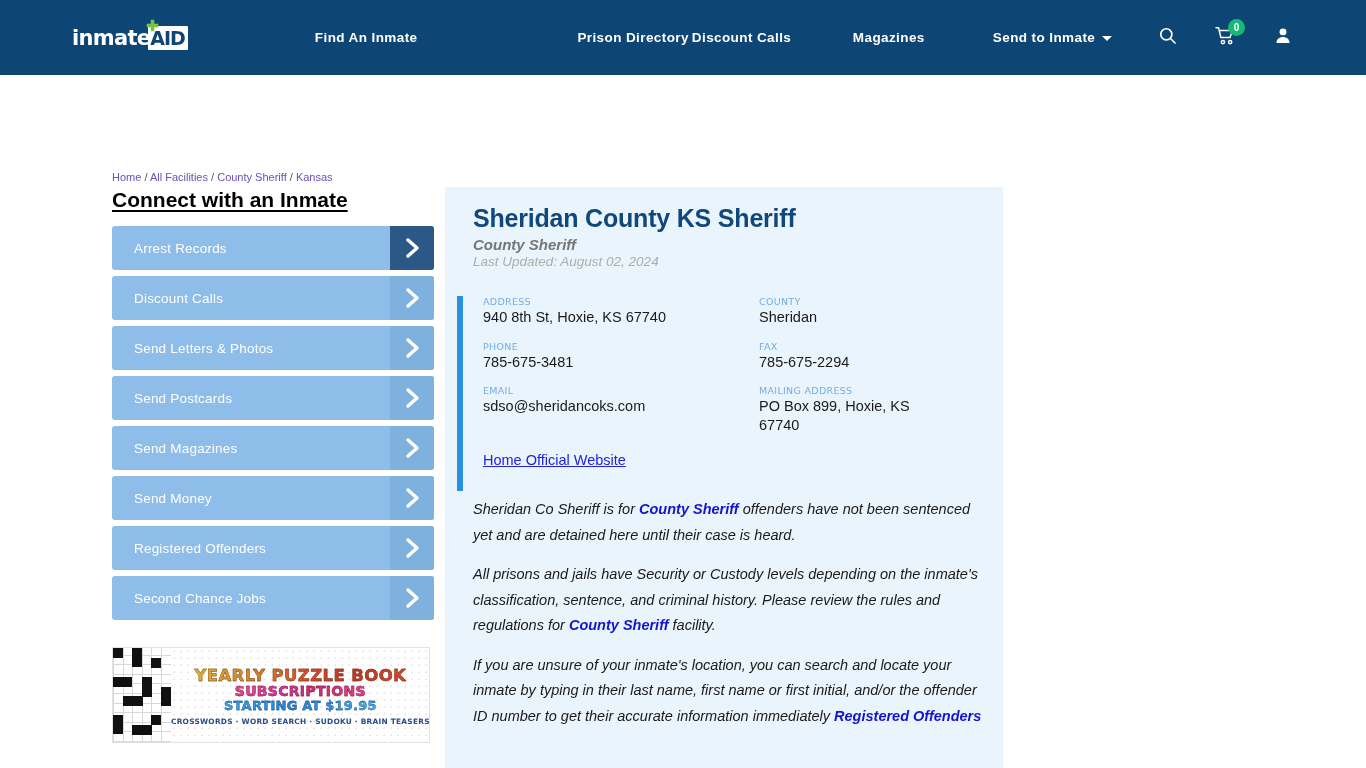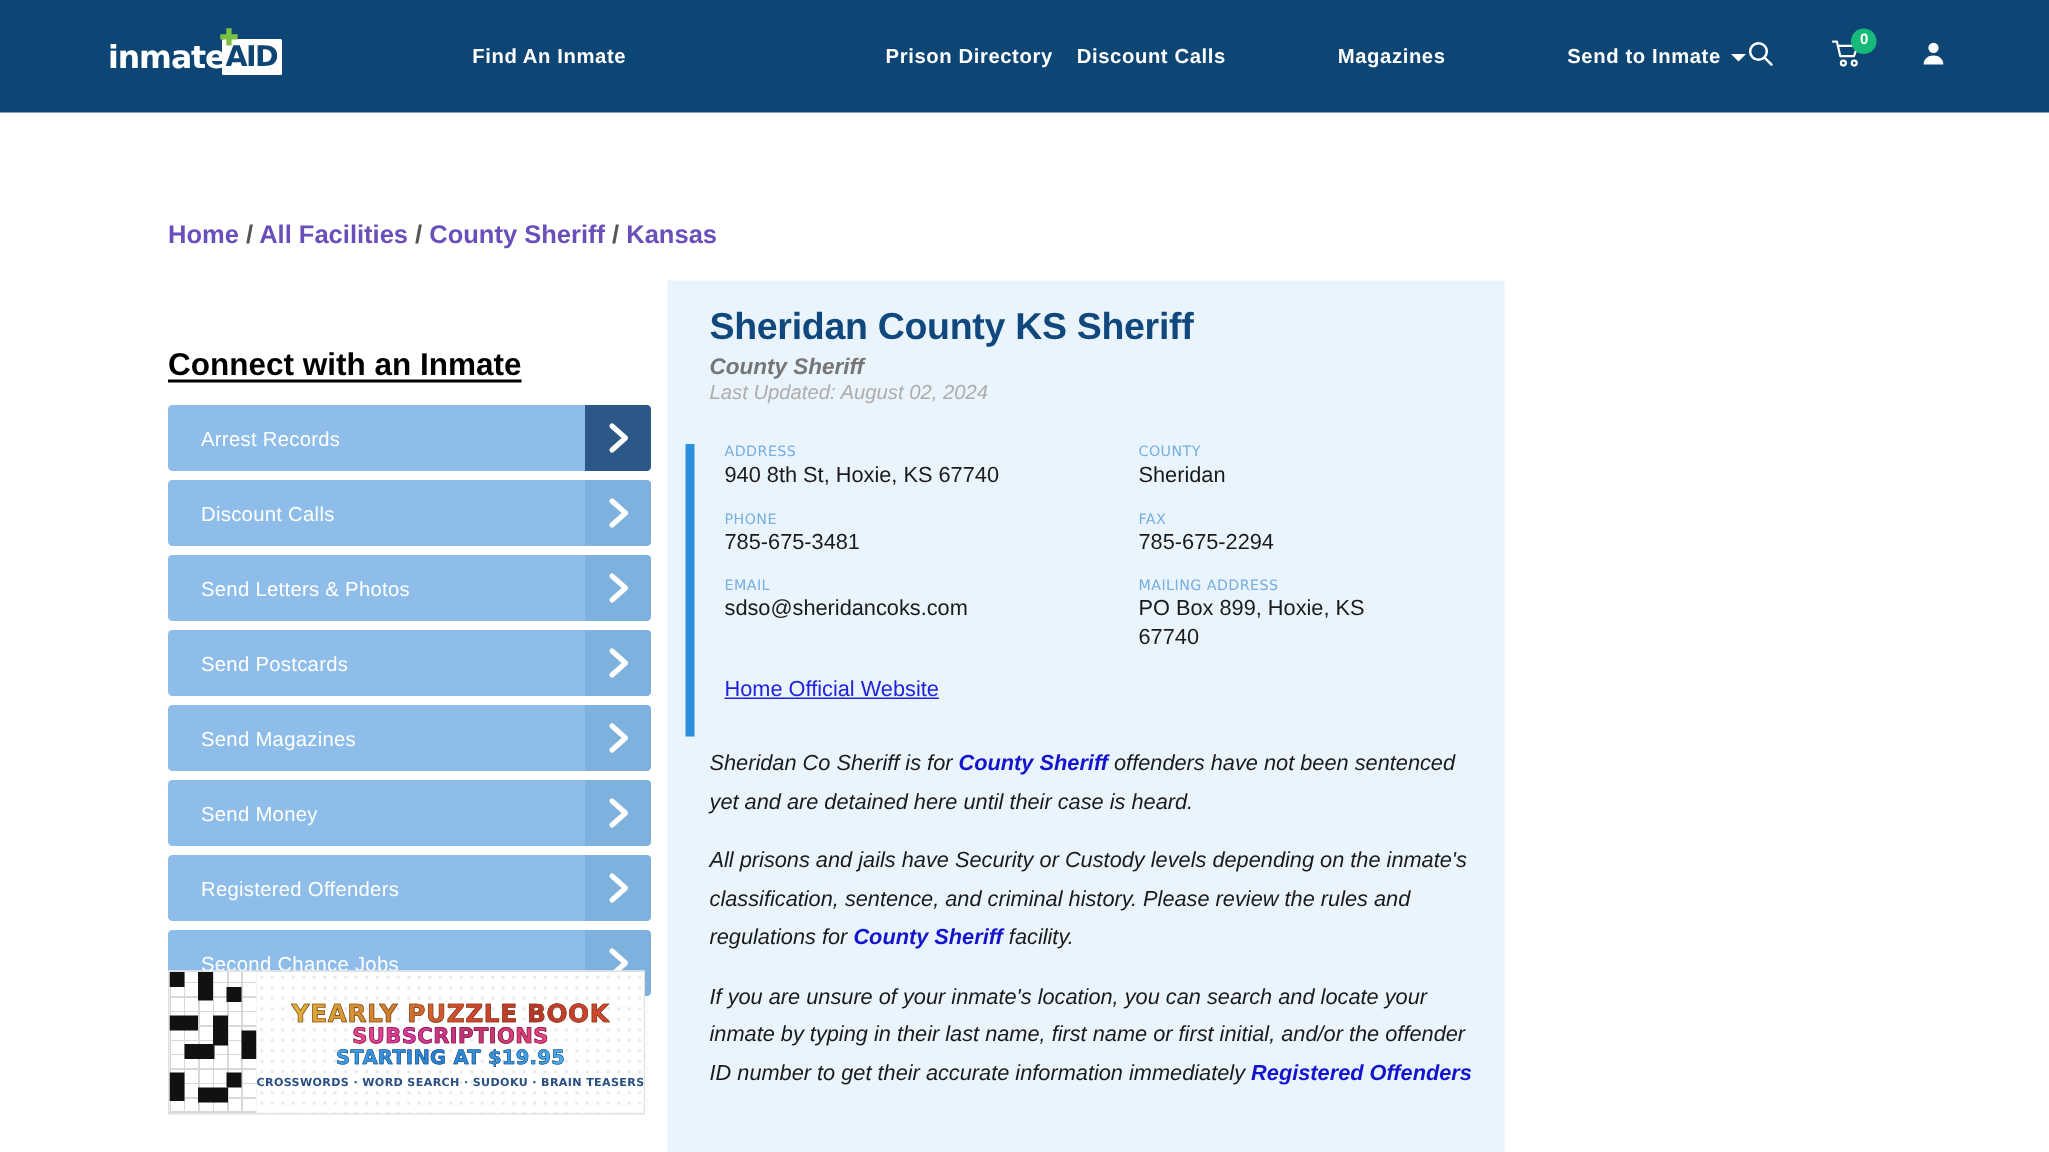--- a/index.html
+++ b/index.html
@@ -46,21 +46,21 @@
     position: absolute;
     right: 29px; top: -7px;
     color: #7ac143;
     font-size: 15px;
     font-weight: 700;
     line-height: 1;
   }
   .nav-links {
     display: flex; align-items: center;
     margin-left: 87px;
-    gap: 16px;
+    gap: 3px;
     padding-left: 40px;
   }
   .nav-link {
     color: #ffffff;
     font-size: 13.5px;
     font-weight: 700;
     letter-spacing: 0.4px;
     text-decoration: none;
     cursor: pointer;
     white-space: nowrap;
@@ -92,31 +92,30 @@
     border-radius: 50%;
     font-size: 10px; font-weight: 700;
     display: flex; align-items: center; justify-content: center;
     line-height: 1;
   }
 
   
   .page { position: relative; width: 1366px; }
   .breadcrumb {
     position: absolute;
-    left: 112px; top: 72px;
-    font-size: 17px;
+    left: 112px; top: 96px;
+    font-size: 11px;
     color: #6a4fbb;
     white-space: nowrap;
-    font-weight: bold;
   }
   .breadcrumb a { color: #6a4fbb; text-decoration: none; cursor: pointer; }
   .breadcrumb .sep { color: #555; }
 
   
-  .sidebar { position: absolute; left: 112px; top: 113px; width: 322px; margin-top: 44px; }
+  .sidebar { position: absolute; left: 112px; top: 113px; width: 322px; }
   .sidebar-title {
     font-size: 21px;
     font-weight: 700;
     color: #000000;
     text-decoration: underline;
     text-underline-offset: 3px;
     margin-bottom: 14px;
     cursor: pointer;
     display: inline-block;
   }

